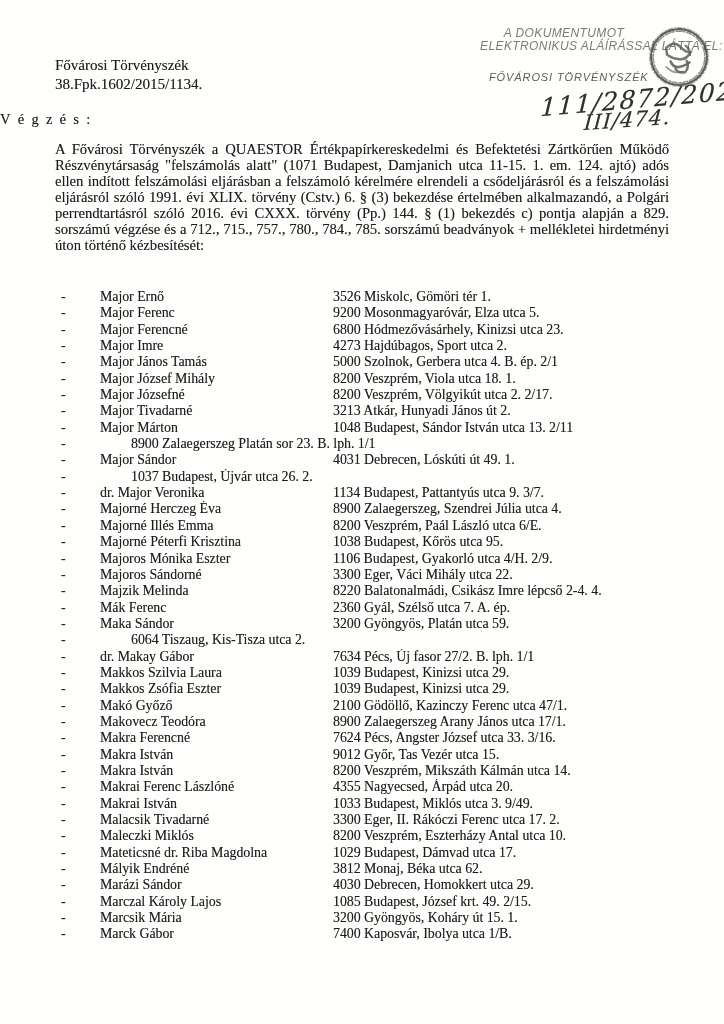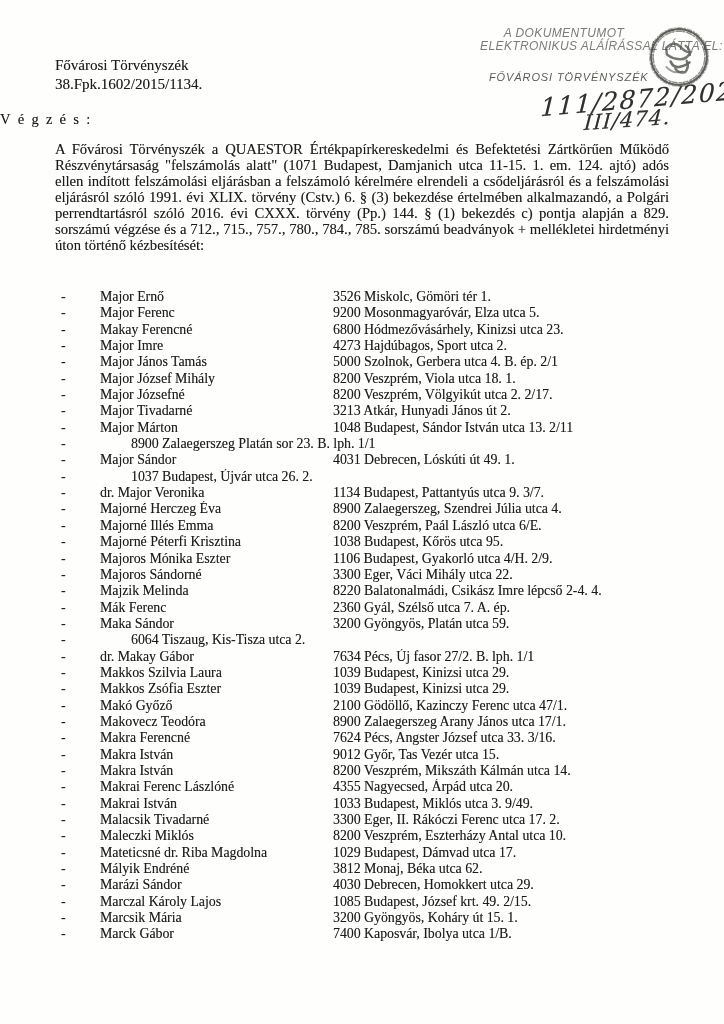--- a/index.html
+++ b/index.html
@@ -87,21 +87,21 @@
     </div>
 
     <div class="row">
       <span class="bullet">-</span>
       <span class="name">Major Ferenc</span>
       <span class="addr">9200 Mosonmagyaróvár, Elza utca 5.</span>
     </div>
 
     <div class="row">
       <span class="bullet">-</span>
-      <span class="name">Makay Ferencné</span>
+      <span class="name">Major Ferencné</span>
       <span class="addr">6800 Hódmezővásárhely, Kinizsi utca 23.</span>
     </div>
 
     <div class="row">
       <span class="bullet">-</span>
       <span class="name">Major Imre</span>
       <span class="addr">4273 Hajdúbagos, Sport utca 2.</span>
     </div>
 
     <div class="row">

